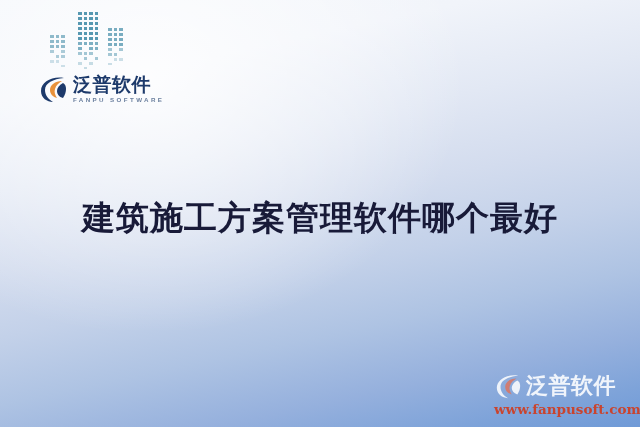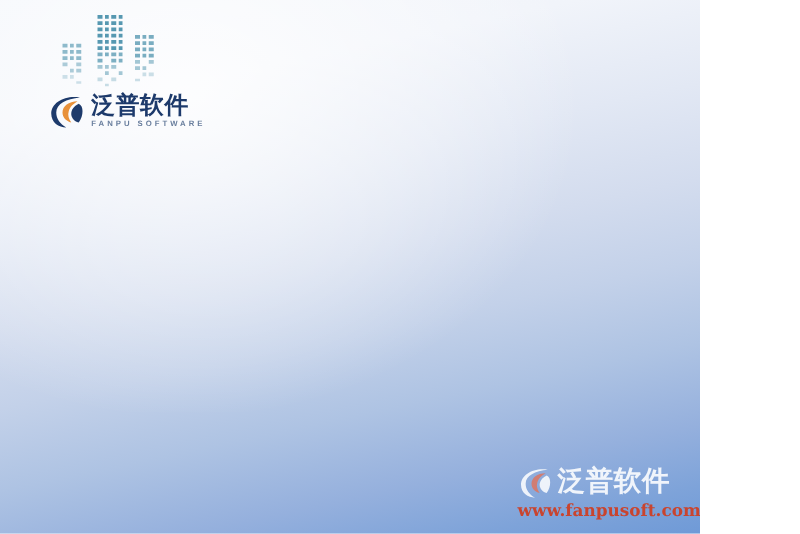--- a/index.html
+++ b/index.html
@@ -8,21 +8,21 @@
   }
   body {
     width: 640px;
     height: 427px;
     overflow: hidden;
     font-family: "Liberation Sans", sans-serif;
   }
 
   #slide {
     position: relative;
-    width: 560px;
+    width: 640px;
     height: 427px;
     overflow: hidden;
     background: linear-gradient(168deg,
         #f3f6fb 0%,
         #f1f4fa 18%,
         #e2e8f4 34%,
         #d3dcee 48%,
         #c3d1e9 60%,
         #aec3e3 72%,
         #95b0dd 84%,
@@ -263,20 +263,21 @@
         <path d="M24 7 C17 7 12 11 12 16 C12 20 15 23 19 24 C17 21 16 18 17 15 C18 11 21 9 24 7 Z" fill="#e8913a"></path>
         <path d="M25 9 C21 11 19 14 19 17 C19 20 21 23 25 24 C27 21 28 18 28 15 C28 12 27 10 25 9 Z" fill="#1d3a6b"></path>
       </svg>
     </span>
     <span class="brand-text">
       <span class="brand-cn">泛普软件</span>
       <span class="brand-en">FANPU SOFTWARE</span>
     </span>
   </div>
 
+  <div class="title">建筑施工方案管理软件哪个最好</div>
 
   <div class="watermark">
     <div class="wm-row">
       <span class="wm-mark">
         <svg width="28" height="28" viewBox="0 0 30 30" xmlns="http://www.w3.org/2000/svg">
           <path d="M26 4 C14 2 3 8 3 17 C3 24 9 28 15 28 C10 25 7 21 7 16 C7 9 15 5 26 4 Z" fill="rgba(255,255,255,0.85)"></path>
           <path d="M24 7 C17 7 12 11 12 16 C12 20 15 23 19 24 C17 21 16 18 17 15 C18 11 21 9 24 7 Z" fill="rgba(214,120,105,0.92)"></path>
           <path d="M25 9 C21 11 19 14 19 17 C19 20 21 23 25 24 C27 21 28 18 28 15 C28 12 27 10 25 9 Z" fill="rgba(255,255,255,0.85)"></path>
         </svg>
       </span>

